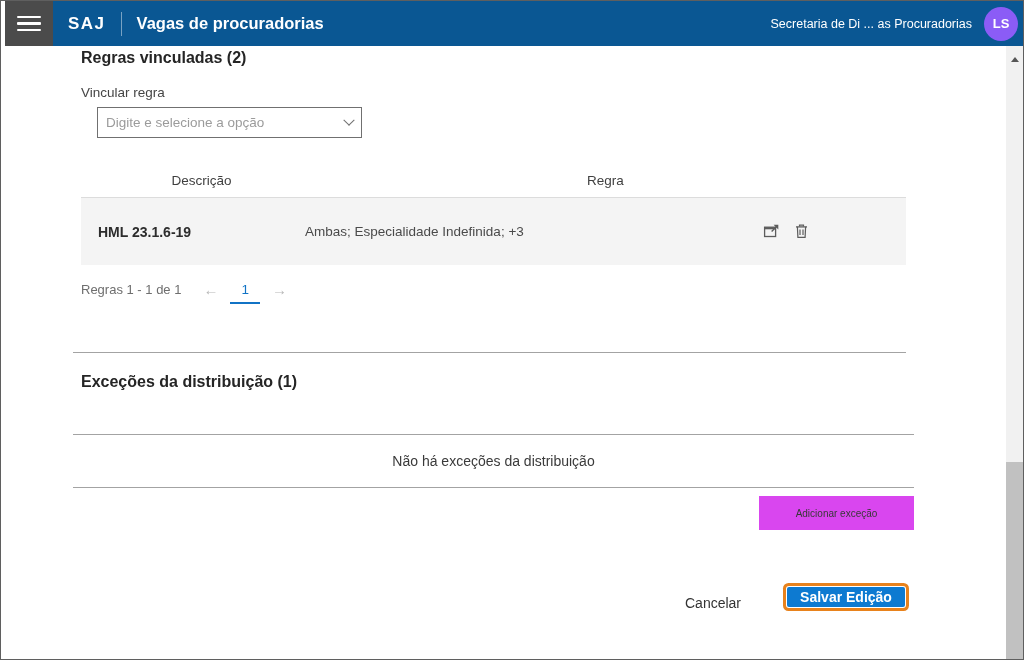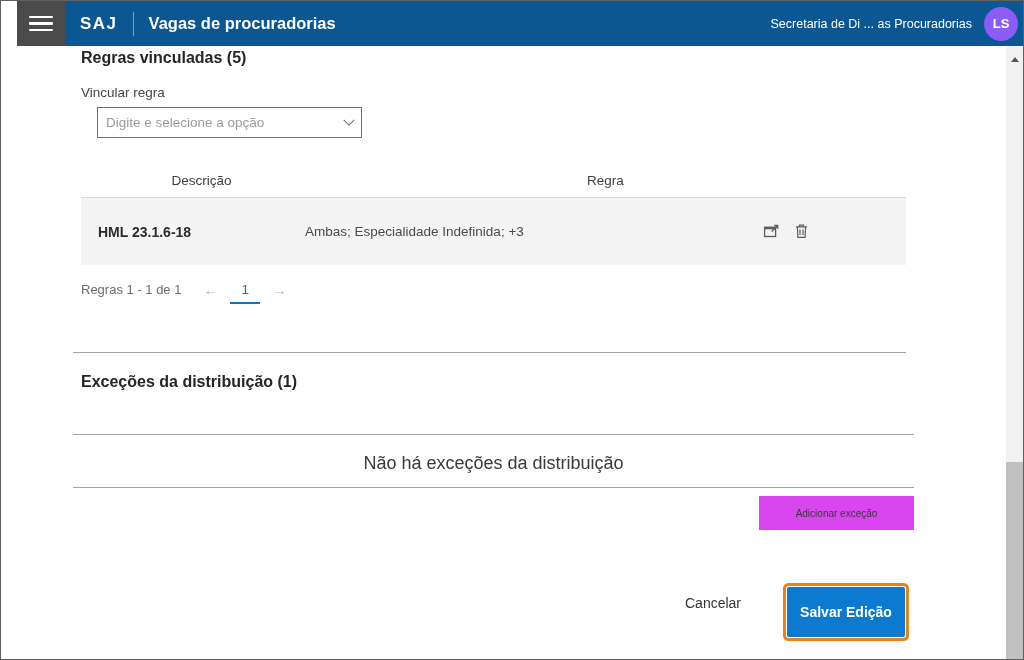--- a/index.html
+++ b/index.html
@@ -11,21 +11,21 @@
     width: 1024px;
     height: 660px;
     border: 1px solid #5f5f5f;
     background: #ffffff;
     overflow: hidden;
   }
 
   
   .app-header {
     position: absolute;
-    top: 0; left: 16px; right: 0;
+    top: 0; left: 4px; right: 0;
     height: 45px;
     background: #0a5793;
     display: flex;
     align-items: center;
     color: #fff;
   }
   .menu-btn {
     width: 48px; height: 45px;
     background: #4b4b4b;
     border: none;
@@ -151,21 +151,21 @@
   .divider { position: absolute; height: 1px; background: #a3a3a3; }
   .divider-1 { left: 72px; top: 351px; width: 833px; }
   .section-title-2 {
     position: absolute; left: 80px; top: 372px;
     font-size: 16px; font-weight: bold; color: #252525;
   }
   .divider-2 { left: 72px; top: 433px; width: 841px; }
   .empty-msg {
     position: absolute; left: 72px; top: 452px; width: 841px;
     text-align: center;
-    font-size: 18px; color: #3a3a3a;
+    font-size: 14px; color: #3a3a3a;
   }
   .divider-3 { left: 72px; top: 486px; width: 841px; }
 
   .add-exc-btn {
     position: absolute; left: 758px; top: 495px;
     width: 155px; height: 34px;
     background: #d946ef; color: #383838;
     border: none; font-size: 10px;
     font-family: "Liberation Sans", sans-serif;
     cursor: pointer;
@@ -175,21 +175,21 @@
   .cancel-btn {
     position: absolute; left: 672px; top: 588px;
     width: 80px; height: 28px;
     background: none; border: none;
     font-size: 14px; color: #333;
     font-family: "Liberation Sans", sans-serif;
     cursor: pointer;
   }
   .save-btn {
     position: absolute; left: 786px; top: 586px;
-    width: 118px; height: 50px;
+    width: 118px; height: 20px;
     background: #0d7ad1; color: #fff;
     font-size: 14px; font-weight: bold;
     font-family: "Liberation Sans", sans-serif;
     border: none; border-radius: 2px;
     box-shadow: 0 0 0 1px #ffffff, 0 0 0 4px #e8821c;
     cursor: pointer;
   }
 
   
   .scrollbar {
@@ -229,35 +229,35 @@
           <div></div>
       </span>
     </button>
     <span class="brand">SAJ</span>
     <span class="v-divider"></span>
     <span class="app-title">Vagas de procuradorias</span>
     <span class="user-context">Secretaria de Di ... as Procuradorias</span>
     <button class="avatar">LS</button>
   </div>
 
-  <div class="section-title-1">Regras vinculadas (5)</div>
+  <div class="section-title-1">Regras vinculadas (2)</div>
   <div class="field-label">Vincular regra</div>
 
   <div class="dropdown" role="combobox">
     <span class="placeholder">Digite e selecione a opção</span>
     <span class="chevron"></span>
   </div>
 
   <div class="rules-table">
     <div class="thead">
       <span class="col-desc">Descrição</span>
       <span class="col-regra">Regra</span>
     </div>
     <div class="trow">
-      <span class="col-desc">HML 23.1.6-18</span>
+      <span class="col-desc">HML 23.1.6-19</span>
       <span class="col-regra">Ambas; Especialidade Indefinida; +3</span>
       <span class="row-actions">
         <button class="icon-btn">
           <svg width="17" height="17" viewBox="0 0 17 17">
             <rect x="1.6" y="4.2" width="11" height="9.3" fill="none" stroke="#5c5c5c" stroke-width="1.3"></rect>
             <rect x="1.6" y="4.2" width="11" height="2.1" fill="#5c5c5c"></rect>
             <line x1="8.6" y1="8.4" x2="13.6" y2="3.4" stroke="#5c5c5c" stroke-width="1.4"></line>
             <polygon points="10.6,1.7 15.3,1.7 15.3,6.4" fill="#5c5c5c"></polygon>
           </svg>
         </button>

